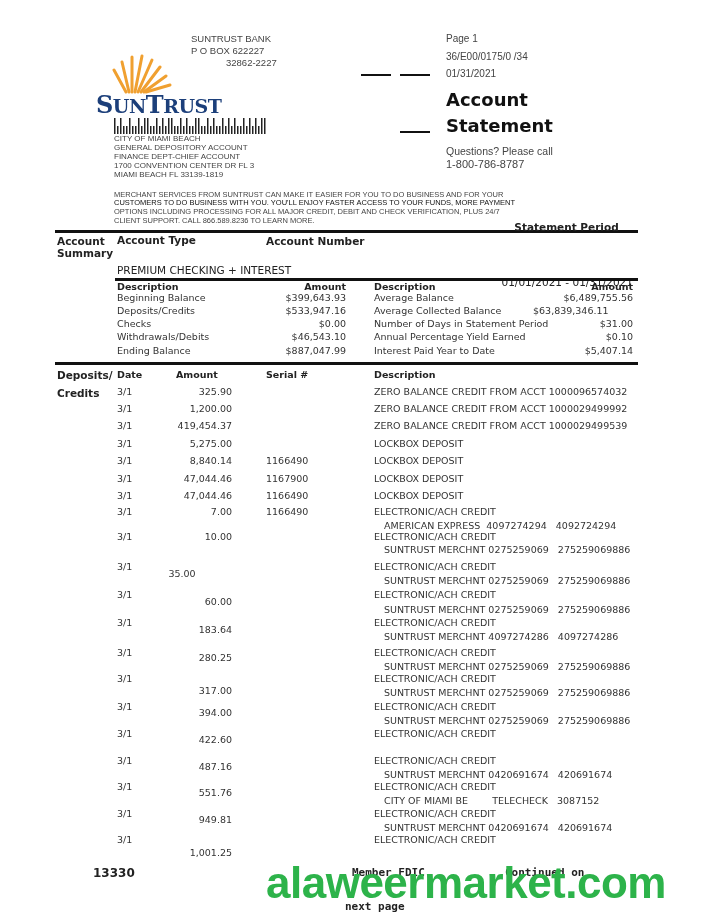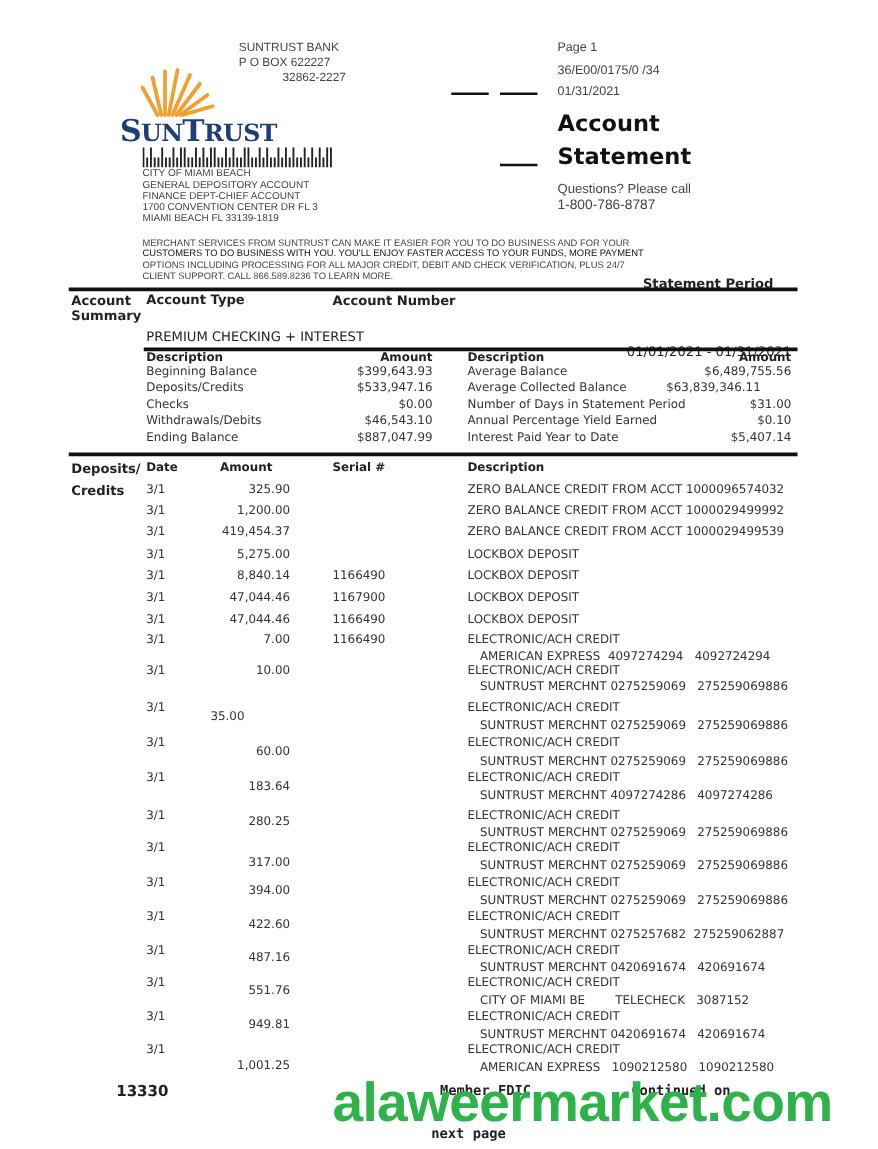--- a/index.html
+++ b/index.html
@@ -278,21 +278,20 @@
     <span style="left:117px;top:0">3/1</span>
     <span style="left:132px;width:100px;text-align:right;top:6px">394.00</span>
     <span style="left:374px;top:0">ELECTRONIC/ACH CREDIT</span>
     <span style="left:384px;top:14px;white-space:pre">SUNTRUST MERCHNT 0275259069   275259069886</span>
   </div>
 
 <div class="row" style="top:728px;height:28px;">
     <span style="left:117px;top:0">3/1</span>
     <span style="left:132px;width:100px;text-align:right;top:6px">422.60</span>
     <span style="left:374px;top:0">ELECTRONIC/ACH CREDIT</span>
-    <span style="left:384px;top:14px;white-space:pre">SUNTRUST MERCHNT 0275257682  275259062887</span>
   </div>
 
 <div class="row" style="top:755px;height:28px;">
     <span style="left:117px;top:0">3/1</span>
     <span style="left:132px;width:100px;text-align:right;top:6px">487.16</span>
     <span style="left:374px;top:0">ELECTRONIC/ACH CREDIT</span>
     <span style="left:384px;top:14px;white-space:pre">SUNTRUST MERCHNT 0420691674   420691674</span>
   </div>
 
 <div class="row" style="top:781px;height:28px;">
@@ -306,20 +305,19 @@
     <span style="left:117px;top:0">3/1</span>
     <span style="left:132px;width:100px;text-align:right;top:6px">949.81</span>
     <span style="left:374px;top:0">ELECTRONIC/ACH CREDIT</span>
     <span style="left:384px;top:14px;white-space:pre">SUNTRUST MERCHNT 0420691674   420691674</span>
   </div>
 
 <div class="row" style="top:834px;height:28px;">
     <span style="left:117px;top:0">3/1</span>
     <span style="left:132px;width:100px;text-align:right;top:13px">1,001.25</span>
     <span style="left:374px;top:0">ELECTRONIC/ACH CREDIT</span>
-    <span style="left:384px;top:15px;white-space:pre">AMERICAN EXPRESS   1090212580   1090212580</span>
   </div>
 
 <div class="abs" style="left:93px;top:866px;font-size:12px;font-weight:bold;color:#222;">13330</div>
 <div class="abs mono" style="left:352px;top:866px;">Member FDIC</div>
 <div class="abs mono" style="left:345px;top:900px;">next page</div>
 <div class="abs mono" style="left:505px;top:866px;">Continued on</div>
 <div class="abs watermark" style="left:266px;top:858px;">alaweermarket.com</div>
 
 </body></html>

